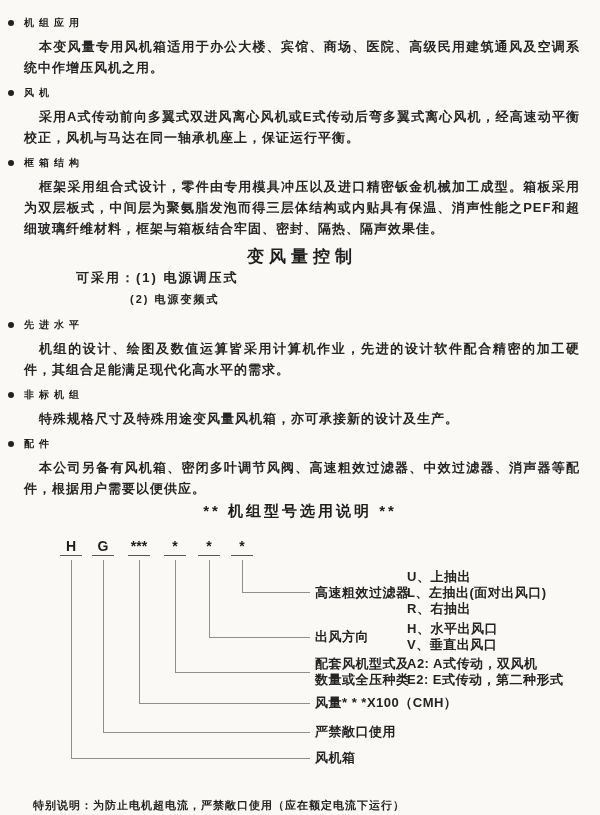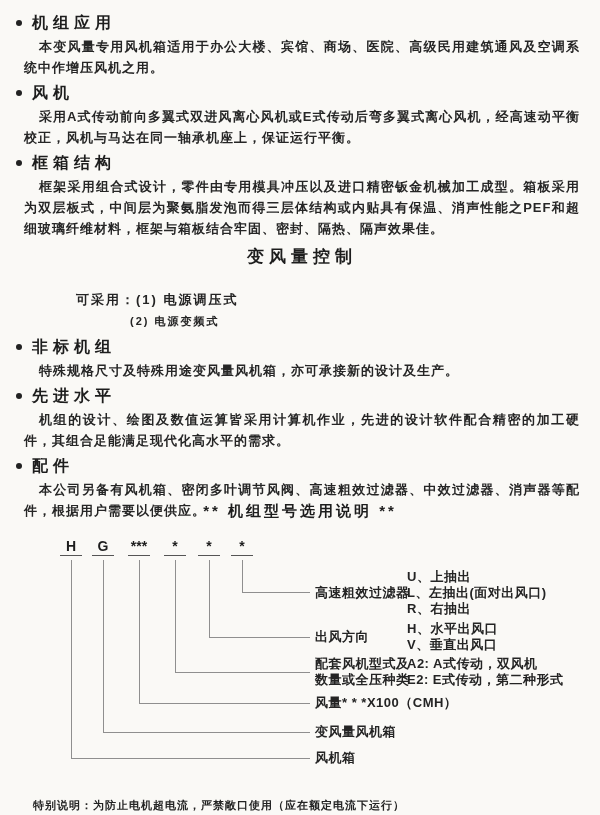--- a/index.html
+++ b/index.html
@@ -9,44 +9,44 @@
     background:#faf9f6;
     color:#242424;
     font-family:"Liberation Sans","DejaVu Sans",sans-serif;
     font-weight:700;
     overflow:hidden;
   }
   .content{padding:8px 20px 0 24px;}
   .sec{margin:0;}
   .sec-head{
     position:relative;
-    font-size:16px;line-height:19px;
+    font-size:10px;line-height:19px;
     letter-spacing:5px;
-    margin:5px 0 0 8px;
+    margin:5px 0 0 0;
     color:#1d1d1d;
   }
   .sec-head .bullet{
     position:absolute;left:-16px;top:7px;
     width:6px;height:6px;border-radius:50%;
     background:#222;
   }
   .para{
     margin:4px 0 0 0;
     font-size:13px;line-height:21px;
     letter-spacing:1px;
     text-align:justify;
     text-indent:1.15em;
     color:#262626;
   }
   .vav-head{
     font-size:17px;line-height:21px;
     letter-spacing:5px;
     margin:7px 0 0 0;color:#1d1d1d;text-align:center;
   }
-  .vav-line1{margin:22px 0 0 52px;font-size:13px;line-height:21px;letter-spacing:2px;}
+  .vav-line1{margin:0 0 0 52px;font-size:13px;line-height:21px;letter-spacing:2px;}
   .vav-line2{margin:1px 0 0 106px;font-size:11px;line-height:21px;letter-spacing:2px;}
 
   
   .diagram{position:absolute;left:0;top:490px;width:600px;height:325px;}
   .dg-title{
     position:absolute;top:12px;left:0;width:100%;
     text-align:center;
     font-size:15px;letter-spacing:3px;
     color:#1d1d1d;
   }
@@ -122,31 +122,31 @@
 
     <div class="sec">
       <div class="vav-head">变风量控制</div>
       <div class="vav-line1">可采用：(1) 电源调压式</div>
       <div class="vav-line2">(2) 电源变频式</div>
     </div>
 
     <div class="sec">
       <div class="sec-head">
         <span class="bullet"></span>
+        <span>先进水平</span>
+      </div>
+      <p class="para">机组的设计、绘图及数值运算皆采用计算机作业，先进的设计软件配合精密的加工硬件，其组合足能满足现代化高水平的需求。</p>
+    </div>
+
+    <div class="sec">
+      <div class="sec-head">
+        <span class="bullet"></span>
         <span>非标机组</span>
       </div>
       <p class="para">特殊规格尺寸及特殊用途变风量风机箱，亦可承接新的设计及生产。</p>
-    </div>
-
-    <div class="sec">
-      <div class="sec-head">
-        <span class="bullet"></span>
-        <span>先进水平</span>
-      </div>
-      <p class="para">机组的设计、绘图及数值运算皆采用计算机作业，先进的设计软件配合精密的加工硬件，其组合足能满足现代化高水平的需求。</p>
     </div>
 
     <div class="sec">
       <div class="sec-head">
         <span class="bullet"></span>
         <span>配件</span>
       </div>
       <p class="para">本公司另备有风机箱、密闭多叶调节风阀、高速粗效过滤器、中效过滤器、消声器等配件，根据用户需要以便供应。</p>
     </div>
 
@@ -198,18 +198,18 @@
         <div>配套风机型式及</div>
         <div>数量或全压种类</div>
       </div>
       <div class="opts">
         <div>A2: A式传动，双风机</div>
         <div>E2: E式传动，第二种形式</div>
       </div>
     </div>
 
     <div class="lg lg4">风量* * *X100（CMH）</div>
-    <div class="lg lg5">变风量风机箱</div>
+    <div class="lg lg5">严禁敞口使用</div>
     <div class="lg lg6">风机箱</div>
 
     <div class="note">特别说明：为防止电机超电流，严禁敞口使用（应在额定电流下运行）</div>
   </div>
 </div>
 
 </body></html>

